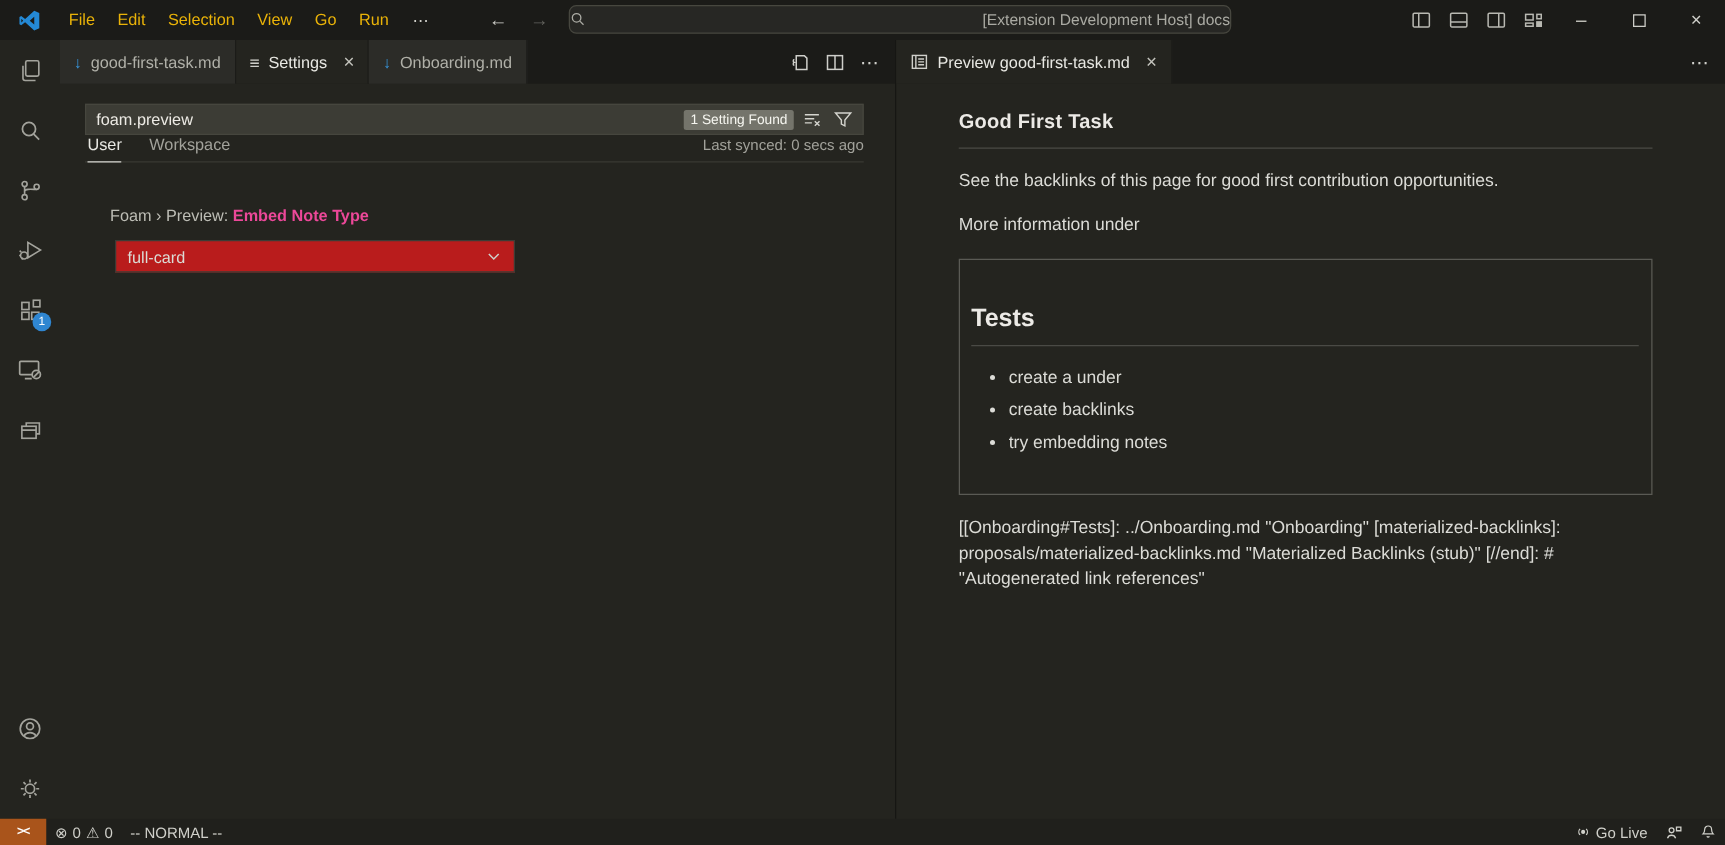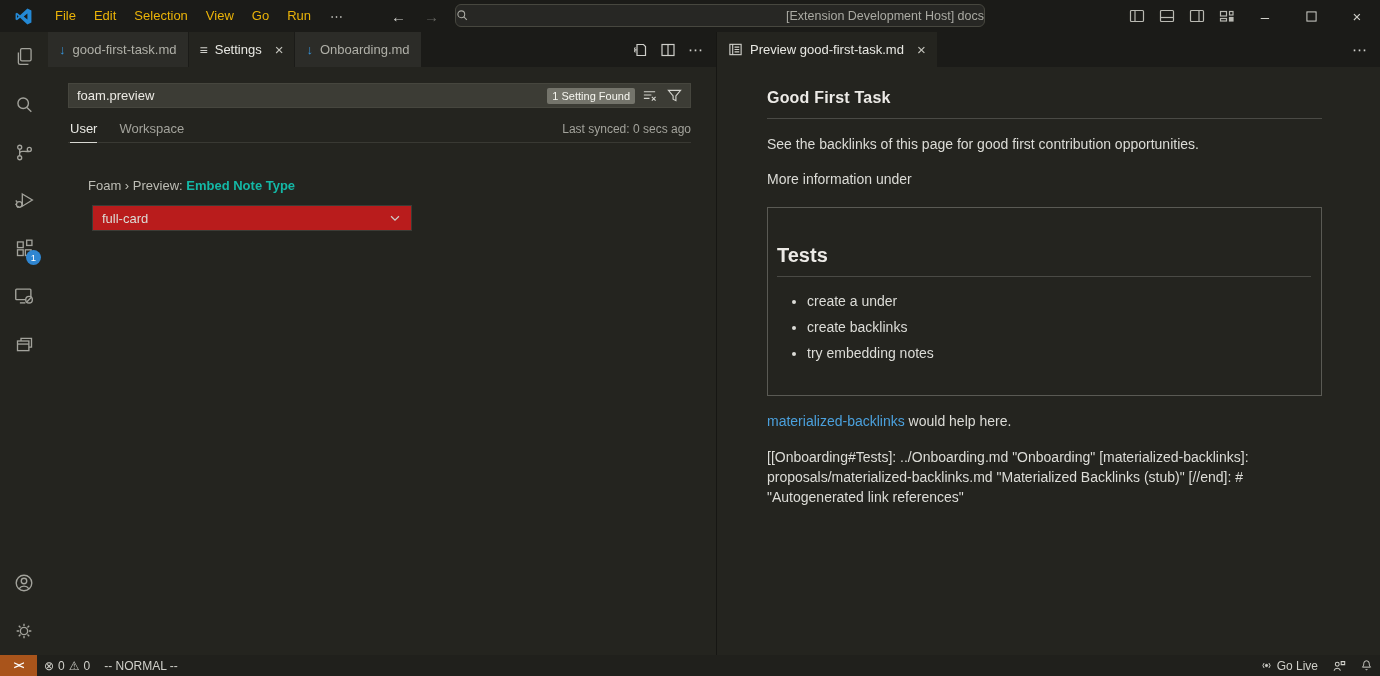--- a/index.html
+++ b/index.html
@@ -62,27 +62,27 @@
   
   .settings-body{ flex:1; padding:16px 25px 0 20px; overflow:hidden; }
   .settings-search{
     display:flex; align-items:center; height:25px; background:#3c3c35; border:1px solid #46463e;
     padding:0 5px 0 8px; color:#eceae4;
   }
   .settings-search .query{ flex:1; background:transparent; border:none; outline:none; color:#eceae4;
     font-family:"Liberation Sans",sans-serif; font-size:13px; }
   .count-badge{ background:#74746b; color:#f6f6f0; font-size:11px; padding:2px 5px; border-radius:2px; white-space:nowrap; }
   .search-act{ width:21px; height:21px; margin-left:4px; display:flex; align-items:center; justify-content:center; color:#d4d4ce; }
-  .scope-row{ margin-top:13px; display:flex; align-items:flex-end; border-bottom:1px solid #393933; padding:0 0 0 2px; }
+  .scope-row{ display:flex; align-items:flex-end; border-bottom:1px solid #393933; padding:0 0 0 2px; }
   .scope{ margin-right:22px; padding-bottom:6px; color:#a2a29b; font-size:13px; }
   .scope.active{ color:#e8e8e3; border-bottom:1px solid #d8d8d2; margin-bottom:-1px; }
   .synced{ margin-left:auto; color:#a2a29b; font-size:12px; padding-bottom:6px; }
   .setting-item{ margin:35px 0 0 20px; }
   .setting-label{ font-size:13px; color:#bdbdb5; }
-  .setting-label b{ color:#14b8a6; font-weight:bold; }
+  .setting-label b{ color:#ec4899; font-weight:bold; }
   .setting-select{
     margin:12px 0 0 4px; width:320px; height:26px; background:#b91c1c; border:1px solid #3c3c36;
     display:flex; align-items:center; padding:0 9px; color:#dcdcd6; font-size:13px;
   }
   .setting-select .chev{ margin-left:auto; color:#cfcfca; }
 
   
   .preview-body{ flex:1; padding:22px 58px 0 50px; overflow:hidden; font-size:14px; color:#dcdcd7; }
   .preview-body h1{
     font-size:16px; font-weight:600; color:#eceae6; letter-spacing:0.2px;
@@ -344,21 +344,20 @@
 
           <div class="embed-card">
             <h2>Tests</h2>
             <ul>
               <li>create a under</li>
               <li>create backlinks</li>
               <li>try embedding notes</li>
             </ul>
           </div>
 
-          <p><a class="md-link" href="#">materialized-backlinks</a><span> would help here.</span></p>
 
           <p class="refs">[[Onboarding#Tests]: ../Onboarding.md "Onboarding" [materialized-backlinks]: proposals/materialized-backlinks.md "Materialized Backlinks (stub)" [//end]: # "Autogenerated link references"</p>
         </div>
       </div>
     </div>
   </div>
 
   <div class="statusbar">
     <div class="remote-btn">&gt;&lt;</div>
     <div class="sb-item">

